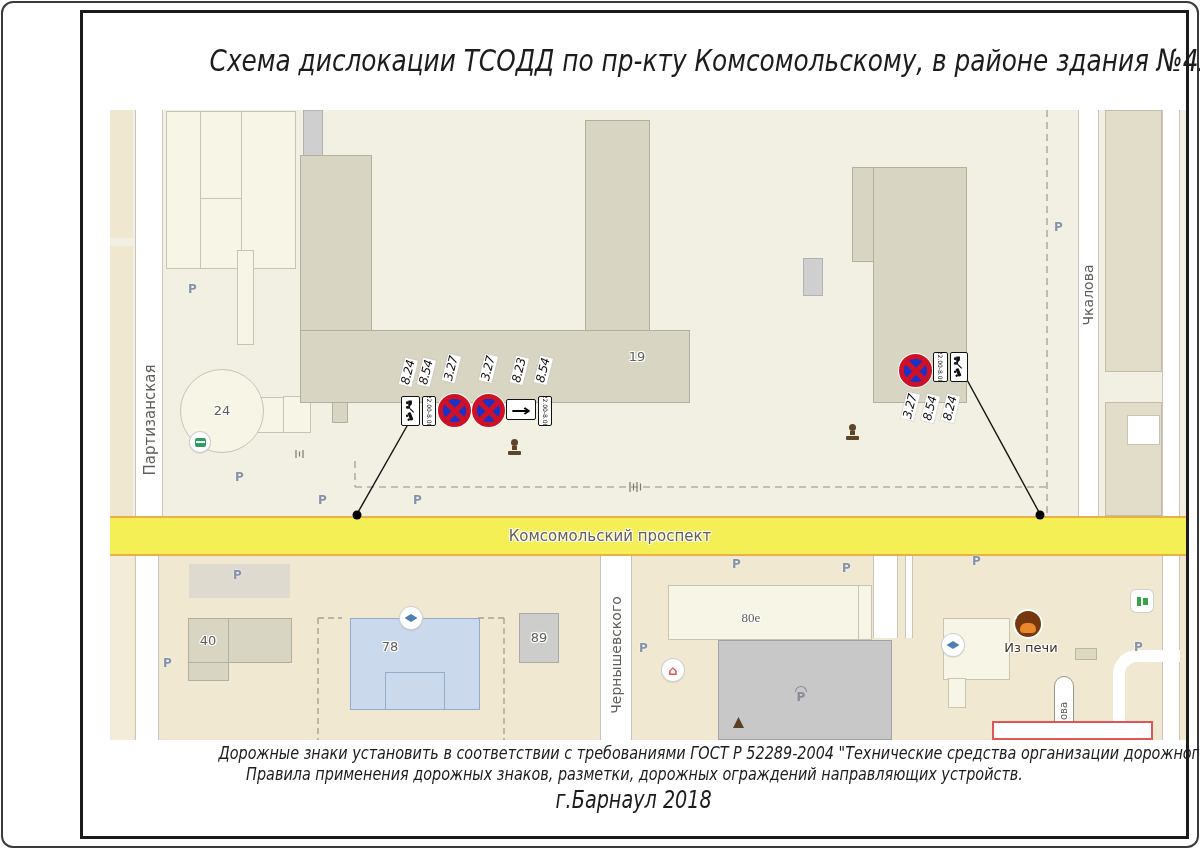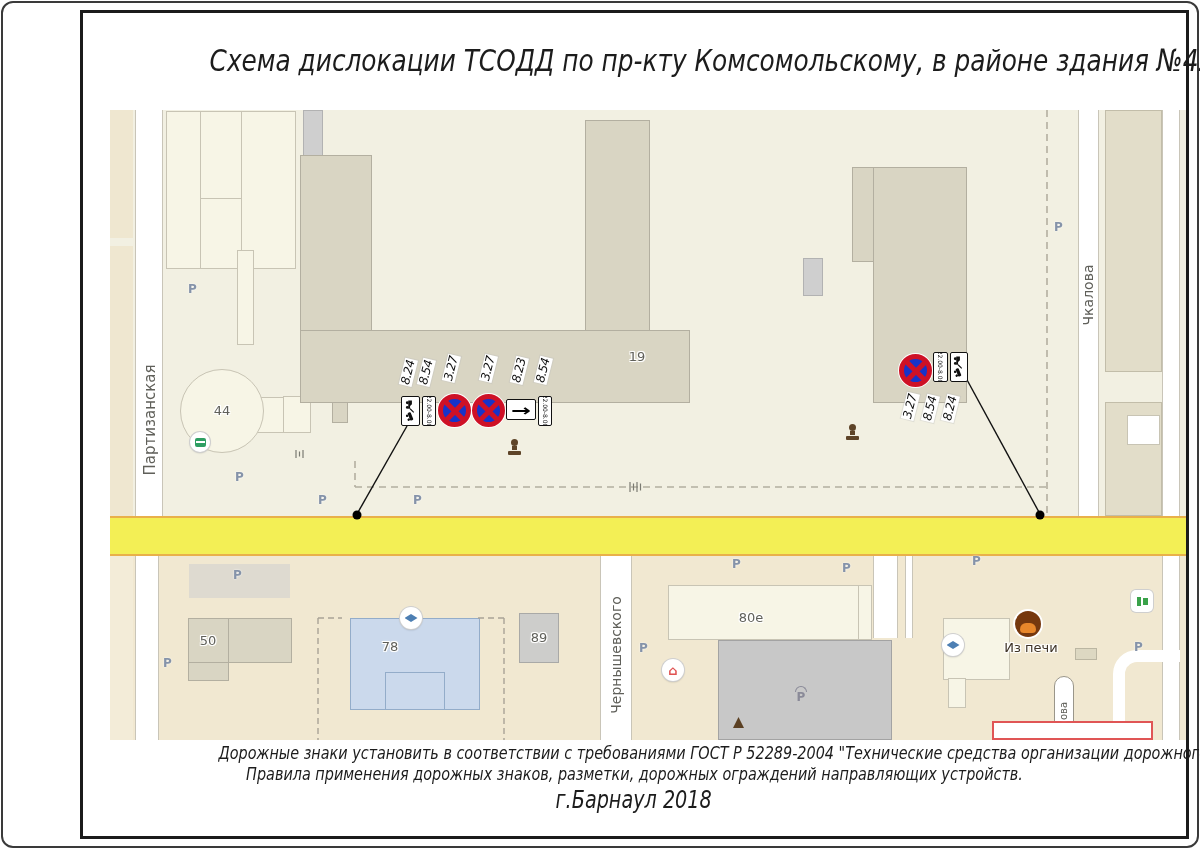--- a/index.html
+++ b/index.html
@@ -94,21 +94,21 @@
 
   <div class="blk cream" style="left:56px;top:1px;width:35px;height:158px;"></div>
   <div class="blk cream" style="left:90px;top:1px;width:42px;height:88px;"></div>
   <div class="blk cream" style="left:90px;top:88px;width:42px;height:71px;"></div>
   <div class="blk cream" style="left:131px;top:1px;width:55px;height:158px;"></div>
   <div class="blk cream" style="left:127px;top:140px;width:17px;height:95px;"></div>
 
   <div class="blk cream" style="left:143px;top:287px;width:31px;height:36px;"></div>
   <div class="blk cream" style="left:173px;top:286px;width:28px;height:37px;"></div>
   <div class="blk cream" style="left:70px;top:259px;width:84px;height:84px;border-radius:50%;"></div>
-  <div class="mlbl" style="left:92px;top:293px;width:40px;">44</div>
+  <div class="mlbl" style="left:92px;top:293px;width:40px;">24</div>
   <div class="cicon" style="left:80px;top:322px;width:20px;height:20px;">
       <span class="busglyph"></span>
     </div>
 
   <div class="blk grayb" style="left:193px;top:0;width:20px;height:53px;"></div>
   <div class="blk bld" style="left:190px;top:45px;width:72px;height:176px;"></div>
   <div class="blk bld" style="left:475px;top:10px;width:65px;height:211px;"></div>
   <div class="blk bld" style="left:190px;top:220px;width:390px;height:73px;"></div>
   <div class="blk bld" style="left:222px;top:292px;width:16px;height:21px;"></div>
   <div class="mlbl" style="left:507px;top:239px;width:40px;">19</div>
@@ -121,40 +121,40 @@
   <div class="blk tanb" style="left:995px;top:0;width:57px;height:262px;"></div>
   <div class="blk tanb" style="left:995px;top:292px;width:57px;height:114px;"></div>
   <div class="blk" style="left:1017px;top:305px;width:33px;height:30px;background:#fff;border:1px solid #C8C4B4;"></div>
   <div class="blk street" style="left:1052px;top:0;width:18px;height:406px;"></div>
   <div class="blk street" style="left:1052px;top:446px;width:18px;height:184px;"></div>
 
   <div class="blk parkzone" style="left:79px;top:454px;width:101px;height:34px;"></div>
   <div class="blk bld" style="left:78px;top:508px;width:41px;height:45px;"></div>
   <div class="blk bld" style="left:118px;top:508px;width:64px;height:45px;"></div>
   <div class="blk bld" style="left:78px;top:552px;width:41px;height:19px;"></div>
-  <div class="mlbl" style="left:78px;top:523px;width:40px;">50</div>
+  <div class="mlbl" style="left:78px;top:523px;width:40px;">40</div>
 
   <div class="blk school" style="left:240px;top:508px;width:130px;height:92px;"></div>
   <div class="blk school" style="left:275px;top:562px;width:60px;height:38px;"></div>
   <div class="mlbl" style="left:260px;top:529px;width:40px;">78</div>
   <div class="cicon" style="left:290px;top:497px;width:22px;height:22px;">
       <span class="capglyph"></span>
     </div>
 
   <div class="blk gray2" style="left:409px;top:503px;width:40px;height:50px;"></div>
   <div class="mlbl" style="left:409px;top:520px;width:40px;">89</div>
 
   <div class="blk street" style="left:490px;top:446px;width:32px;height:184px;"></div>
   <div class="cicon" style="left:552px;top:549px;width:22px;height:22px;">
       <span class="houseglyph">⌂</span>
     </div>
 
   <div class="blk cream" style="left:558px;top:475px;width:204px;height:55px;"></div>
   <div class="blk cream" style="left:748px;top:475px;width:14px;height:55px;"></div>
-  <div class="mlbl" style="left:621px;top:500px;width:40px;">80е</div>
+  <div class="mlbl" style="left:621px;top:500px;width:40px;font-family:Liberation Serif, serif;">80е</div>
   <div class="blk" style="left:608px;top:530px;width:174px;height:100px;background:#C8C8C8;border:1px solid #A3A3A3;"></div>
   <div class="covp" style="left:684px;top:576px;">P</div>
   <div class="poiDark" style="left:623px;top:607px;"></div>
 
   <div class="blk street" style="left:763px;top:446px;width:25px;height:82px;"></div>
   <div class="blk street" style="left:795px;top:446px;width:8px;height:82px;"></div>
 
   <div class="blk cream" style="left:833px;top:508px;width:67px;height:62px;"></div>
   <div class="blk cream" style="left:838px;top:568px;width:18px;height:30px;"></div>
   <div class="bakery" style="left:905px;top:501px;">
@@ -168,20 +168,21 @@
 
   <div class="blk" style="left:944px;top:566px;width:20px;height:64px;background:#fff;border:1px solid #9A968A;border-radius:10px 10px 0 0;"></div>
   <div class="blk" style="left:1003px;top:540px;width:67px;height:90px;border-top:12px solid #fff;border-left:12px solid #fff;border-top-left-radius:24px;"></div>
   <div class="shopicon" style="left:1021px;top:480px;">
       <i style="width:4px;height:9px;"></i>
       <i style="width:5px;height:7px;"></i>
     </div>
   <div class="blk" style="left:882px;top:611px;width:161px;height:19px;background:#fff;border:2px solid #E05555;"></div>
 
   <div class="road"></div>
+  <div class="mlbl" style="left:350px;top:417px;width:300px;font-size:15px;color:#66604E;">Комсомольский проспект</div>
 
   <div class="mlbl vrot" style="left:-41px;top:302px;width:160px;height:16px;font-size:15px;">Партизанская</div>
   <div class="mlbl vrot" style="left:421px;top:537px;width:170px;height:16px;font-size:14px;">Чернышевского</div>
   <div class="mlbl vrot" style="left:923px;top:177px;width:110px;height:16px;font-size:14px;">Чкалова</div>
   <div class="mlbl vrot" style="left:929px;top:595px;width:50px;height:12px;font-size:10px;">ова</div>
 
   <div class="pmark" style="left:78px;top:172px;">P</div>
   <div class="pmark" style="left:125px;top:360px;">P</div>
   <div class="pmark" style="left:208px;top:383px;">P</div>
   <div class="pmark" style="left:303px;top:383px;">P</div>

